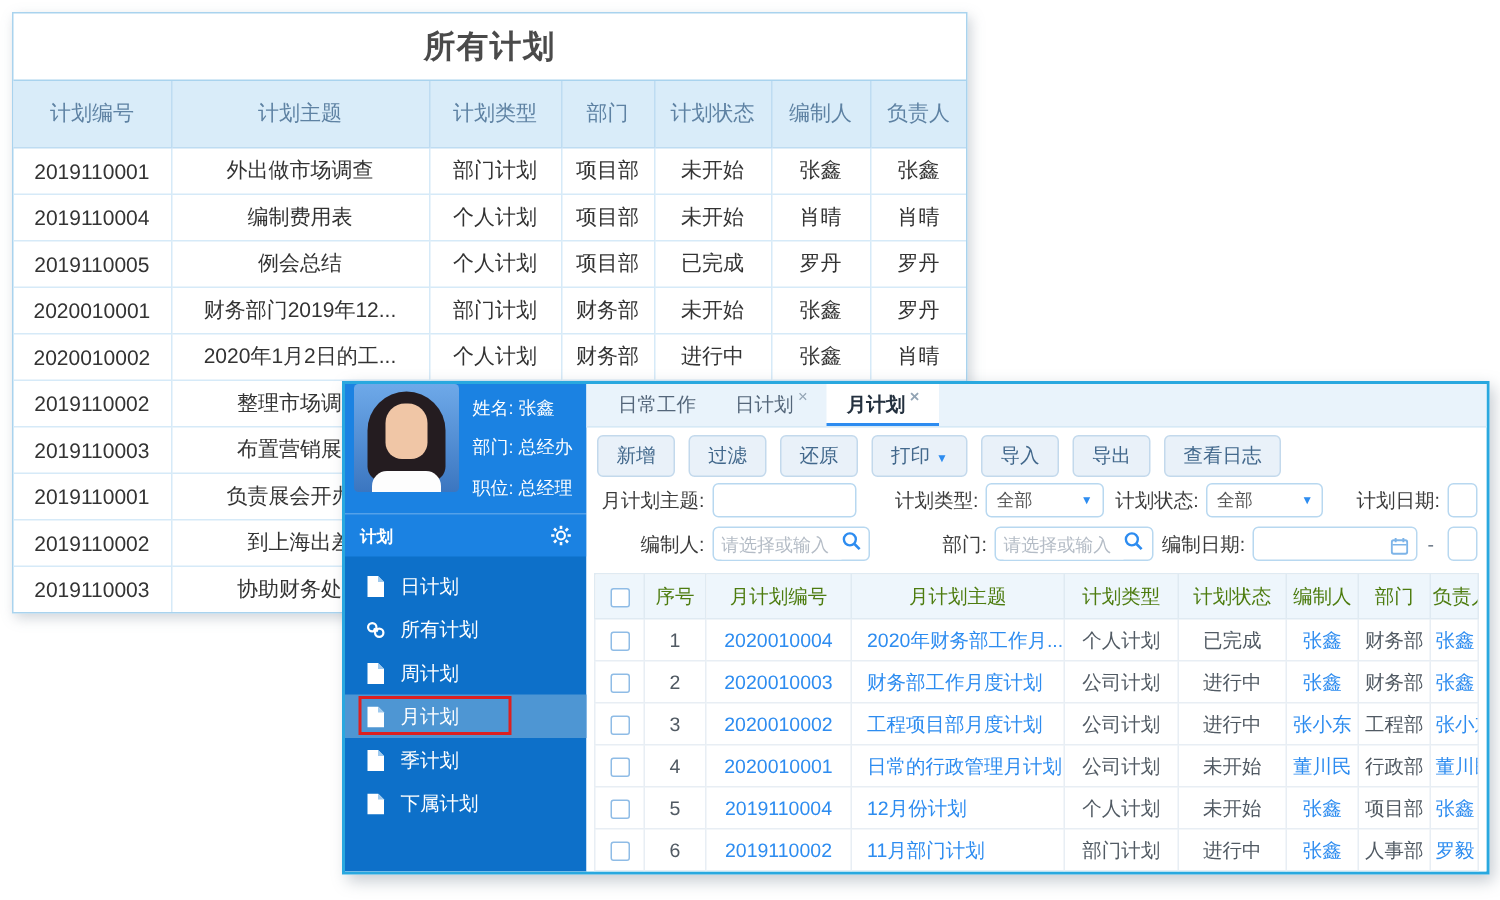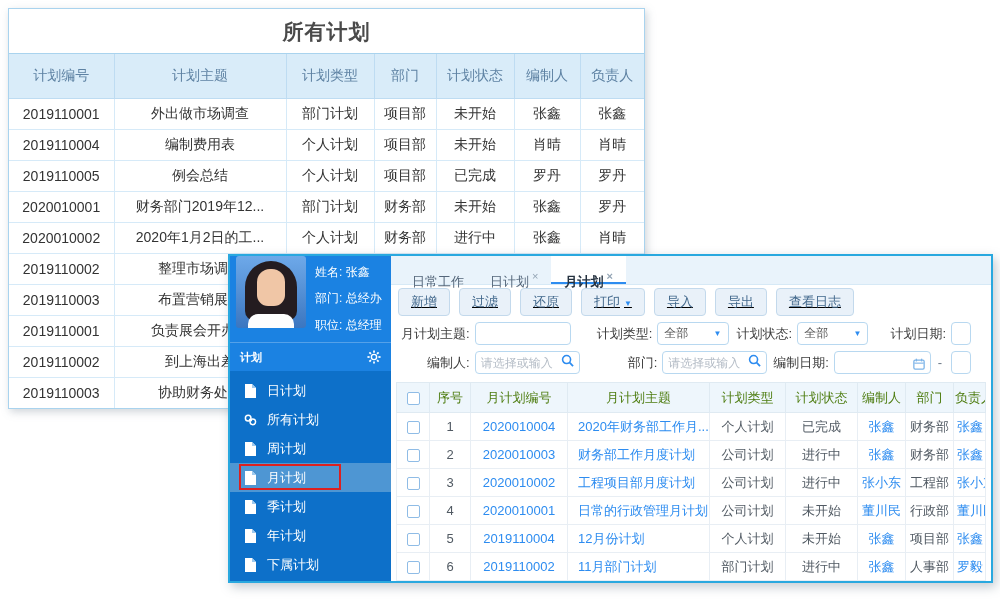--- a/index.html
+++ b/index.html
@@ -47,30 +47,30 @@
     color:#fff; font-size:13px; cursor:pointer; position:relative; }
   .side-item .si-icon { width:13px; height:14px; margin-right:10px; flex:0 0 13px; }
   .side-item.selected { background:#4e96d3; }
   .anno-box { position:absolute; left:9px; top:1px; width:102px; height:26px;
     border:2px solid #dd2020; pointer-events:none; }
 
   
   .main { flex:1; display:flex; flex-direction:column; min-width:0; background:#fff; }
   .tabbar { height:29px; flex:0 0 29px; background:#e9f3fb; display:flex;
     padding-left:8px; border-bottom:1px solid #d6e9f6; }
-  .tab { padding:12px 13px; line-height:28px; font-size:13px; color:#54667a;
+  .tab { padding:0 13px; line-height:28px; font-size:13px; color:#54667a;
     cursor:pointer; position:relative; white-space:nowrap; }
   .tab .x { font-size:11px; color:#93a4b4; position:relative; top:-6px; margin-left:3px; }
   .tab.active { background:#fff; color:#24313f; font-weight:bold; border-bottom:2px solid #2d8cf0; }
-  .toolbar { height:33px; flex:0 0 33px; display:flex; align-items:center; gap:9px; padding:0 7px;text-decoration:underline; }
+  .toolbar { height:33px; flex:0 0 33px; display:flex; align-items:flex-end; gap:9px; padding:0 7px; }
   .tb-btn { padding:4px 12px; background:#e9f1f9; border:1px solid #c3d9ec; border-radius:4px;
     color:#42688c; font-size:13px; cursor:pointer; white-space:nowrap; }
   .tb-btn .caret { font-size:8px; color:#2d8cf0; margin-left:4px; }
 
-  .filters { flex:0 0 62px; padding:1px 20px 3px 6px; }
+  .filters { flex:0 0 62px; padding:1px 6px 3px 6px; }
   .f-row { height:29px; display:flex; align-items:center; font-size:13px; color:#3c3c3c; }
   .f-label { white-space:nowrap; }
   .f-input, .f-select, .f-search, .f-date { height:23px; border:1px solid #b8d8f0;
     border-radius:4px; background:#fff; }
   .f-input { width:96px; margin-left:5px; padding:0 6px; font-size:12px; color:#333; outline:none; }
   .f-select { width:96px; margin-left:5px; display:flex; align-items:center;
     padding:0 6px; color:#555; font-size:12px; cursor:pointer; }
   .f-select .sv { flex:1; }
   .f-select .caret { font-size:8px; color:#2d8cf0; }
   .f-search { width:108px; margin-left:5px; display:flex; padding:0 5px; }
@@ -281,27 +281,20 @@
               </svg></span>
           <span>月计划</span>
           <span class="anno-box"></span>
         </div>
         <div class="side-item">
           <span class="si-icon"><svg width="13" height="14" viewBox="0 0 13 14">
                 <path d="M1 0 h7 l4 4 v10 h-11 z" fill="#fff"></path>
                 <path d="M8 0 l4 4 h-4 z" fill="#9ec9ee"></path>
               </svg></span>
           <span>季计划</span>
-        </div>
-        <div class="side-item">
-          <span class="si-icon"><svg width="13" height="14" viewBox="0 0 13 14">
-                <path d="M1 0 h7 l4 4 v10 h-11 z" fill="#fff"></path>
-                <path d="M8 0 l4 4 h-4 z" fill="#9ec9ee"></path>
-              </svg></span>
-          <span>年计划</span>
         </div>
         <div class="side-item">
           <span class="si-icon"><svg width="13" height="14" viewBox="0 0 13 14">
                 <path d="M1 0 h7 l4 4 v10 h-11 z" fill="#fff"></path>
                 <path d="M8 0 l4 4 h-4 z" fill="#9ec9ee"></path>
               </svg></span>
           <span>下属计划</span>
         </div>
       </div>
     </div>

